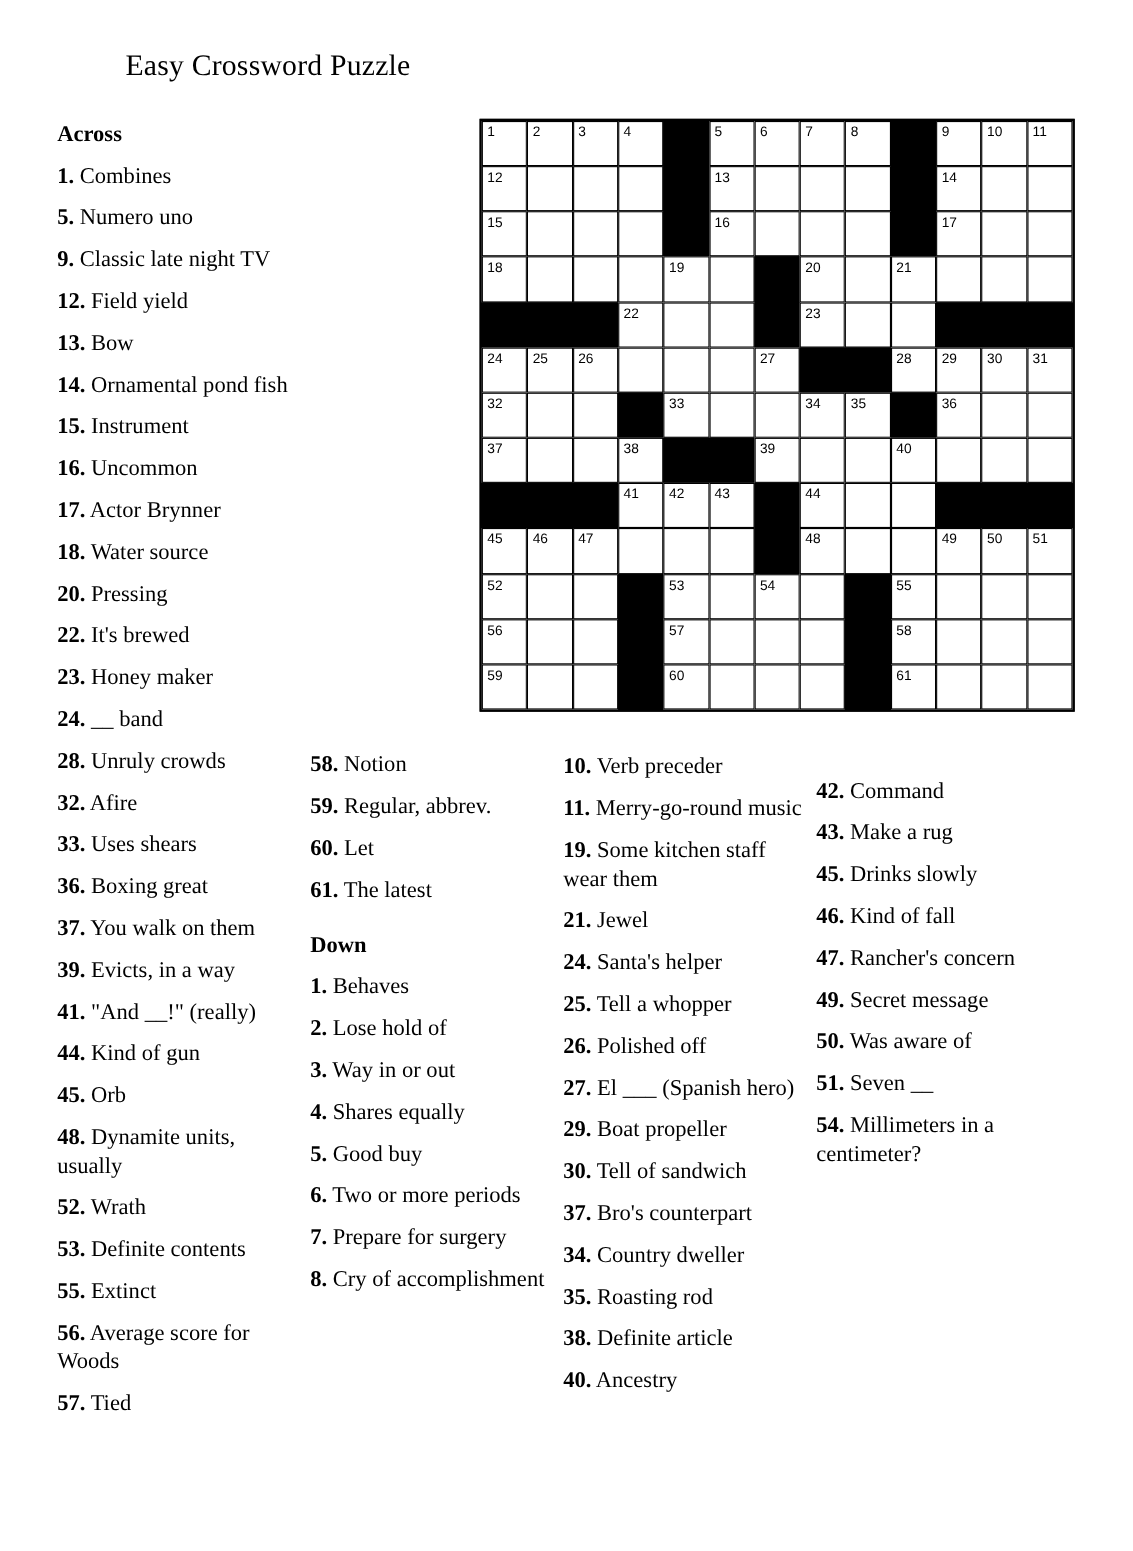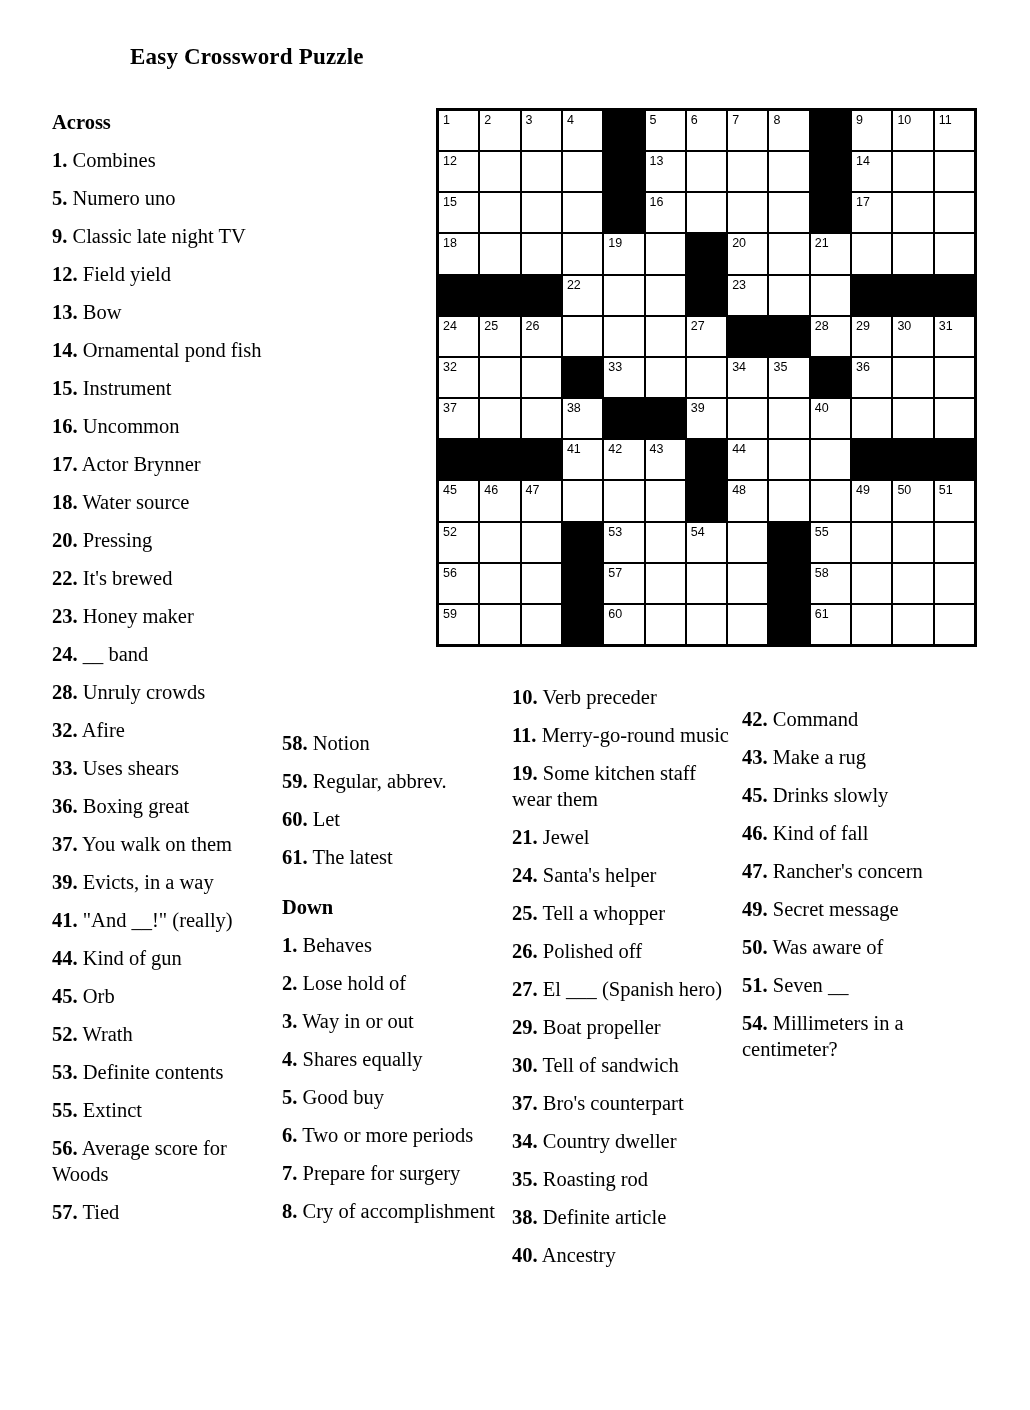--- a/index.html
+++ b/index.html
@@ -10,24 +10,24 @@
   body {
     width: 1030px;
     height: 1410px;
     position: relative;
     overflow: hidden;
     font-family: "Liberation Serif", "DejaVu Serif", serif;
     color: #000;
   }
   .page-title {
     position: absolute;
-    left: 130px;
+    left: 114px;
     top: 44px;
-    font-size: 23px;
-    font-weight: bold;
+    font-size: 27px;
+    font-weight: normal;
     letter-spacing: 0.2px;
     white-space: nowrap;
   }
   .clue-col {
     position: absolute;
     width: 222px;
     font-size: 20.5px;
     line-height: 26px;
   }
   .section-heading {
@@ -39,21 +39,21 @@
   .section-heading.down {
     margin-top: 24px;
   }
   .clue {
     margin: 0 0 12px 0;
   }
   .clue .num {
     font-weight: bold;
   }
   #col1 { left: 52px; top: 109px; width: 215px; }
-  #col2 { left: 282px; top: 730px; width: 222px; }
+  #col2 { left: 282px; top: 682px; width: 222px; }
   #col3 { left: 512px; top: 684px; width: 222px; }
   #col4 { left: 742px; top: 706px; width: 222px; }
 
   .grid {
     position: absolute;
     left: 436px;
     top: 108px;
     width: 537px;
     height: 535px;
     border: 2px solid #000;
@@ -107,20 +107,21 @@
       <div class="clue"><span class="num">24.</span> <span class="txt">__ band</span></div>
       <div class="clue"><span class="num">28.</span> <span class="txt">Unruly crowds</span></div>
       <div class="clue"><span class="num">32.</span> <span class="txt">Afire</span></div>
       <div class="clue"><span class="num">33.</span> <span class="txt">Uses shears</span></div>
       <div class="clue"><span class="num">36.</span> <span class="txt">Boxing great</span></div>
       <div class="clue"><span class="num">37.</span> <span class="txt">You walk on them</span></div>
       <div class="clue"><span class="num">39.</span> <span class="txt">Evicts, in a way</span></div>
       <div class="clue"><span class="num">41.</span> <span class="txt">"And __!" (really)</span></div>
       <div class="clue"><span class="num">44.</span> <span class="txt">Kind of gun</span></div>
       <div class="clue"><span class="num">45.</span> <span class="txt">Orb</span></div>
+      <div class="clue"><span class="num">48.</span> <span class="txt">Dynamite units, usually</span></div>
       <div class="clue"><span class="num">52.</span> <span class="txt">Wrath</span></div>
       <div class="clue"><span class="num">53.</span> <span class="txt">Definite contents</span></div>
       <div class="clue"><span class="num">55.</span> <span class="txt">Extinct</span></div>
       <div class="clue"><span class="num">56.</span> <span class="txt">Average score for Woods</span></div>
       <div class="clue"><span class="num">57.</span> <span class="txt">Tied</span></div>
     </div>
 </div>
 
 <div class="clue-col" id="col2">
   <div>

